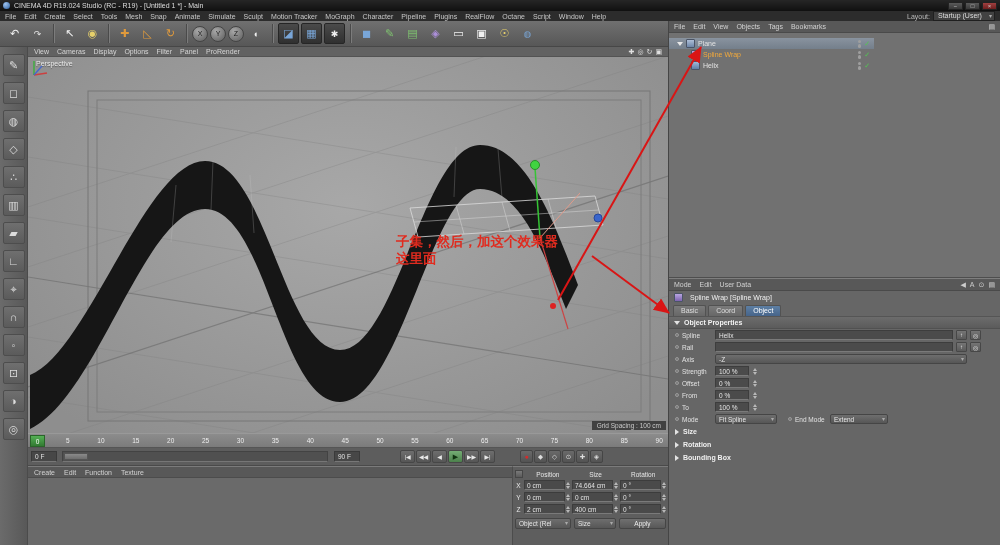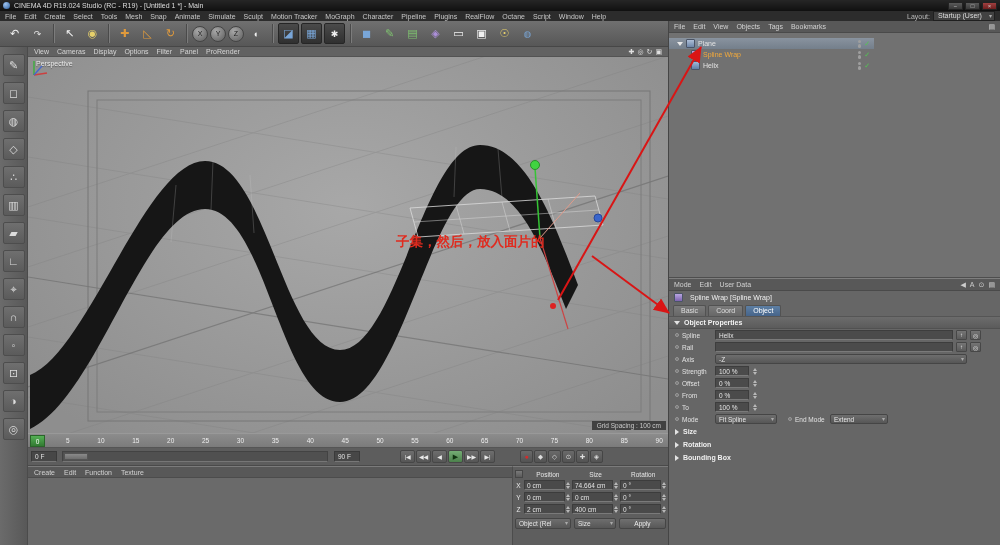--- a/index.html
+++ b/index.html
@@ -279,21 +279,22 @@
 
       <line x1="512" y1="181" x2="507" y2="111" stroke="#35c435" stroke-width="1.5"></line>
       <circle cx="507" cy="108" r="4.5" fill="#41d341" stroke="#2a8f2a"></circle>
       <line x1="512" y1="181" x2="552" y2="136" stroke="#e09a8a" stroke-width="1"></line>
       <line x1="512" y1="181" x2="540" y2="272" stroke="#cc4444" stroke-width="1.2"></line>
       <circle cx="525" cy="249" r="3" fill="#dd2222"></circle>
       <circle cx="570" cy="161" r="4" fill="#3a66cc" stroke="#27479a"></circle>
     </svg>
 
     <div class="annotation">
-      <div>子集，然后，放入面片的</div>
+      <div>子集，然后，加这个效果器</div>
+      <div>这里面</div>
     </div>
 
     <div class="grid-spacing">Grid Spacing : 100 cm</div>
 
     <svg class="axis-widget" width="22" height="22">
       <line x1="6" y1="18" x2="6" y2="4" stroke="#35b035" stroke-width="1.3"></line>
       <line x1="6" y1="18" x2="19" y2="16" stroke="#cc4040" stroke-width="1.3"></line>
       <line x1="6" y1="18" x2="14" y2="9" stroke="#4466cc" stroke-width="1.3"></line>
     </svg>
   </div>

